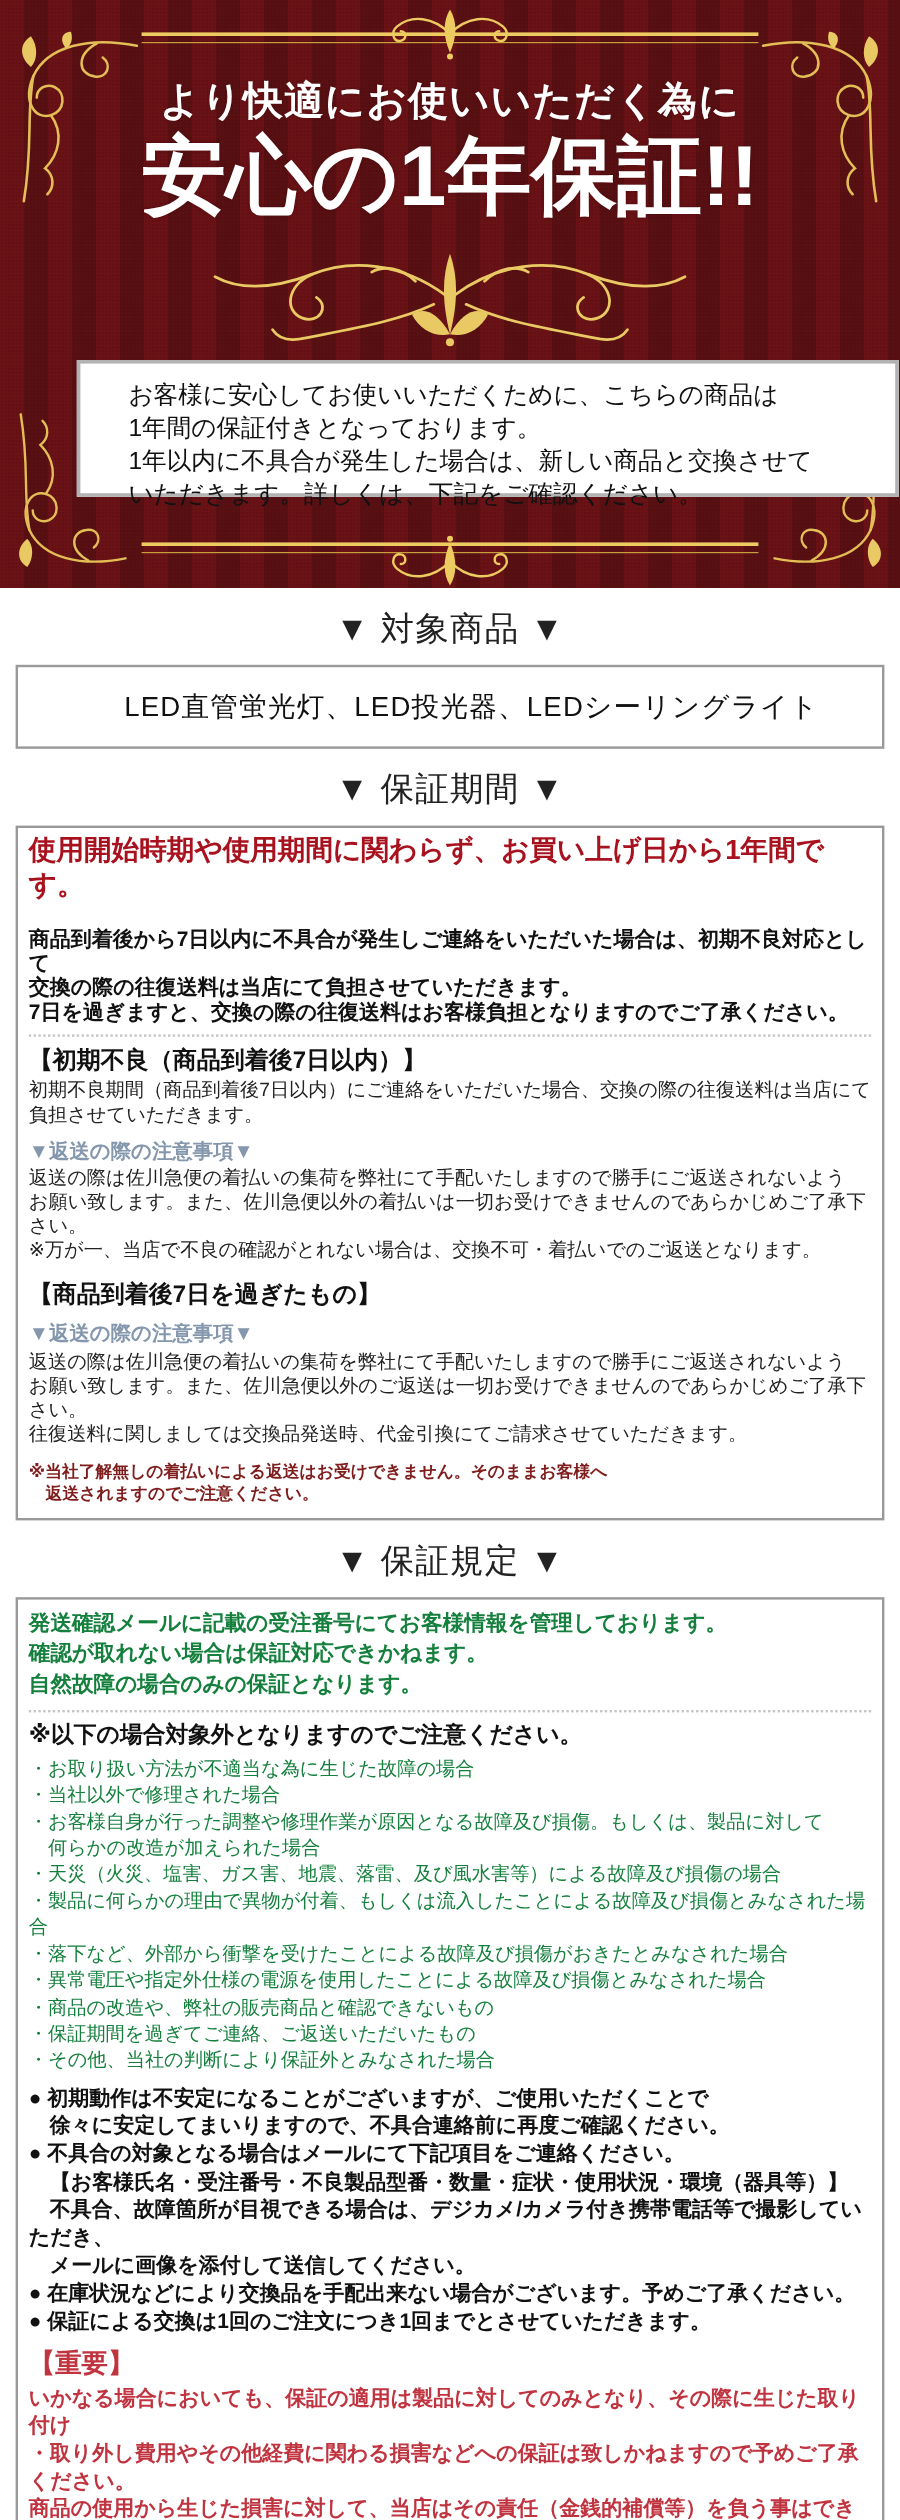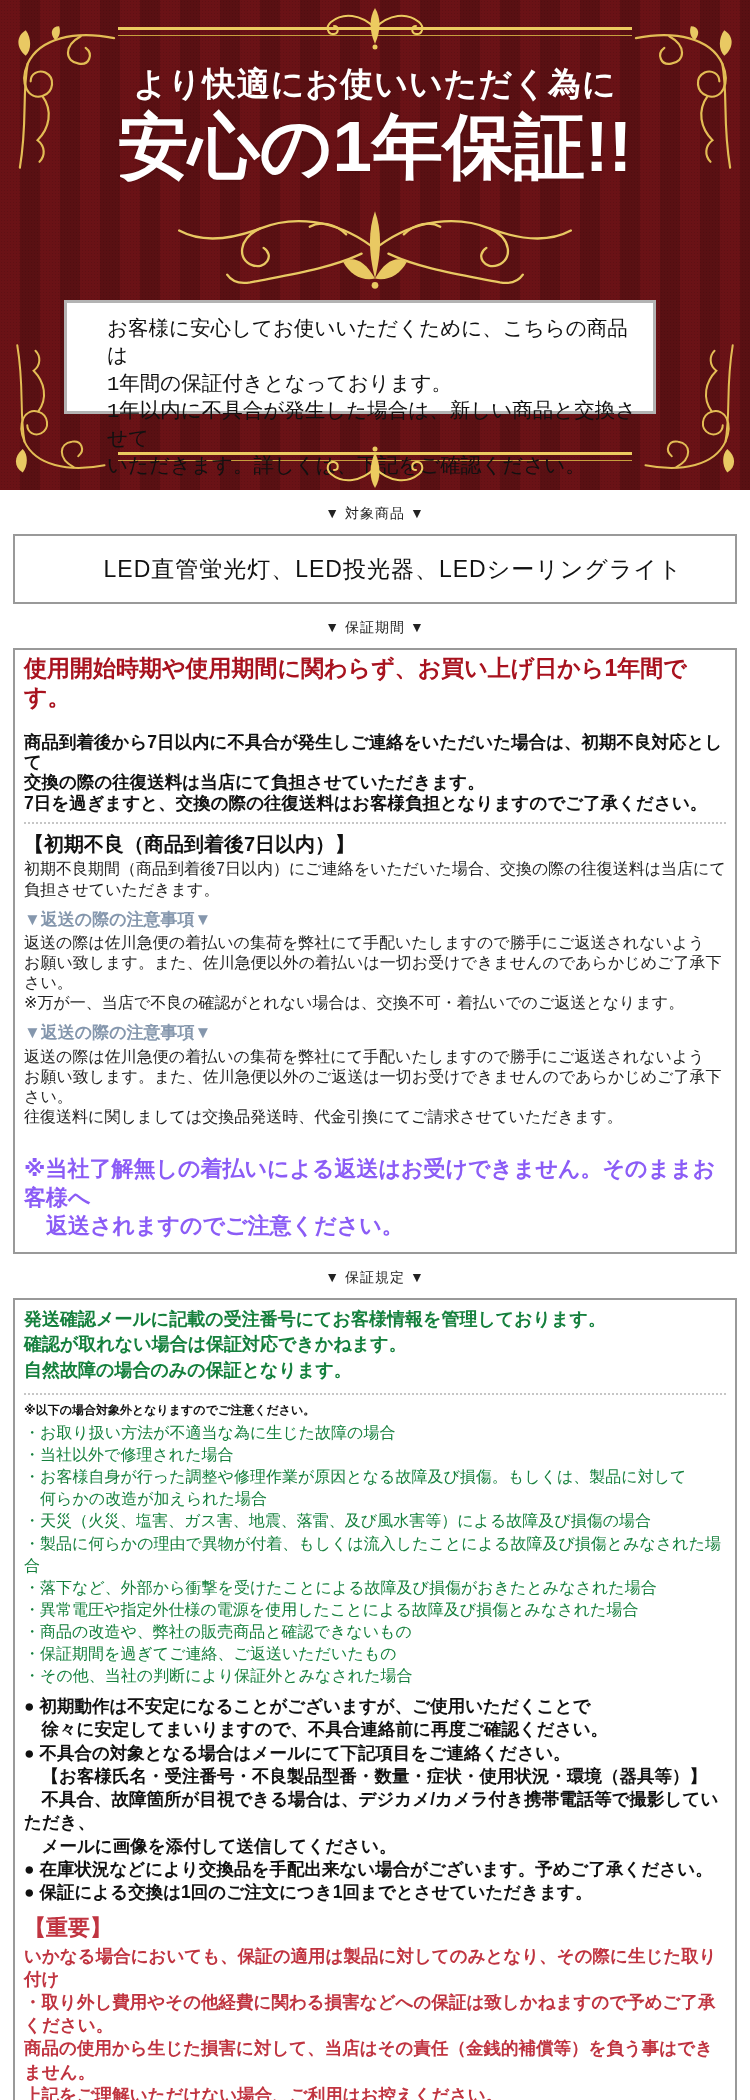--- a/index.html
+++ b/index.html
@@ -40,49 +40,48 @@
     text-align:center;color:#fff;font-weight:bold;font-size:33px;
     letter-spacing:1px;text-shadow:0 0 2px rgba(50,0,0,.4);
   }
   .banner-title{
     position:absolute;left:0;right:0;top:100px;
     text-align:center;color:#fff;font-weight:bold;font-size:71px;
     letter-spacing:0px;text-shadow:0 0 3px rgba(50,0,0,.4);
     white-space:nowrap;
   }
   .intro-box{
-    position:absolute;left:64px;top:300px;width:592px;height:114px;
+    position:absolute;left:64px;top:300px;width:685px;height:114px;
     background:#fff;border:3px solid #b3b3b3;box-sizing:border-box;
     padding:13px 10px 0 40px;
-    font-family:Liberation Mono, monospace;
   }
   .intro-text{font-size:20.5px;line-height:1.34;white-space:pre-line;color:#111;}
   
   .sections{padding:0 13px;}
   .sec-head{
-    text-align:center;font-size:14px;color:#222;
+    text-align:center;font-size:28px;color:#222;
     margin:15px 0 11px;font-weight:normal;letter-spacing:1px;
   }
   .box{
     border:2px solid #999;background:#fff;box-sizing:border-box;
   }
   .products-box{
     height:70px;display:flex;align-items:center;justify-content:center;
     font-size:23px;color:#111;letter-spacing:1px;padding-left:36px;
   }
   .pad-box{padding:4px 9px 11px;}
   .lead-red{font-size:23px;font-weight:bold;color:#a8121e;line-height:1.25;}
   .lead-bold{font-size:17.5px;font-weight:bold;color:#111;line-height:1.17;white-space:pre-line;margin-top:20px;}
   .dotted{border:none;border-top:2px dotted #c6c6c6;margin:9px 0 8px;}
   .h-bracket{font-size:20px;font-weight:bold;color:#111;line-height:1.25;margin-top:6px;}
   .body-txt{font-size:16px;line-height:1.26;color:#222;white-space:pre-line;margin-top:2px;}
   .note-head{font-size:17px;font-weight:bold;color:#8597ad;line-height:1.3;margin-top:9px;}
-  .warn-red{font-size:22px;font-weight:bold;color:#8b5cf6;line-height:1.3;white-space:pre-line;margin-top:28px;}
+  .warn-red{font-size:14px;font-weight:bold;color:#7f1d1d;line-height:1.3;white-space:pre-line;margin-top:11px;}
   .rules-lead{font-size:18px;font-weight:bold;color:#15803d;line-height:1.42;white-space:pre-line;margin-top:3px;}
-  .excl-head{font-size:12px;font-weight:bold;color:#111;line-height:1.3;margin:6px 0 4px;}
+  .excl-head{font-size:19px;font-weight:bold;color:#111;line-height:1.3;margin:6px 0 4px;}
   .excl-list{font-size:16px;line-height:1.38;color:#15803d;white-space:pre-line;}
   .notes-list{font-size:17.5px;font-weight:bold;color:#111;line-height:1.33;white-space:pre-line;margin-top:8px;}
   .imp-head{font-size:22px;font-weight:bold;color:#c03440;line-height:1.3;margin-top:10px;}
   .imp-txt{font-size:17.5px;font-weight:bold;color:#c03440;line-height:1.32;white-space:pre-line;margin-top:2px;}
 </style>
 </head>
 <body>
 
 <div class="banner">
 
@@ -204,20 +203,21 @@
 交換の際の往復送料は当店にて負担させていただきます。
 7日を過ぎますと、交換の際の往復送料はお客様負担となりますのでご了承ください。</div>
     <hr class="dotted">
     <div class="h-bracket">【初期不良（商品到着後7日以内）】</div>
     <div class="body-txt">初期不良期間（商品到着後7日以内）にご連絡をいただいた場合、交換の際の往復送料は当店にて
 負担させていただきます。</div>
     <div class="note-head">▼返送の際の注意事項▼</div>
     <div class="body-txt">返送の際は佐川急便の着払いの集荷を弊社にて手配いたしますので勝手にご返送されないよう
 お願い致します。また、佐川急便以外の着払いは一切お受けできませんのであらかじめご了承下さい。
 ※万が一、当店で不良の確認がとれない場合は、交換不可・着払いでのご返送となります。</div>
+    <div class="h-bracket" style="margin-top:14px;">【商品到着後7日を過ぎたもの】</div>
     <div class="note-head">▼返送の際の注意事項▼</div>
     <div class="body-txt">返送の際は佐川急便の着払いの集荷を弊社にて手配いたしますので勝手にご返送されないよう
 お願い致します。また、佐川急便以外のご返送は一切お受けできませんのであらかじめご了承下さい。
 往復送料に関しましては交換品発送時、代金引換にてご請求させていただきます。</div>
     <div class="warn-red">※当社了解無しの着払いによる返送はお受けできません。そのままお客様へ
 　返送されますのでご注意ください。</div>
   </div>
 
   <h2 class="sec-head">▼ 保証規定 ▼</h2>
   <div class="box pad-box">

